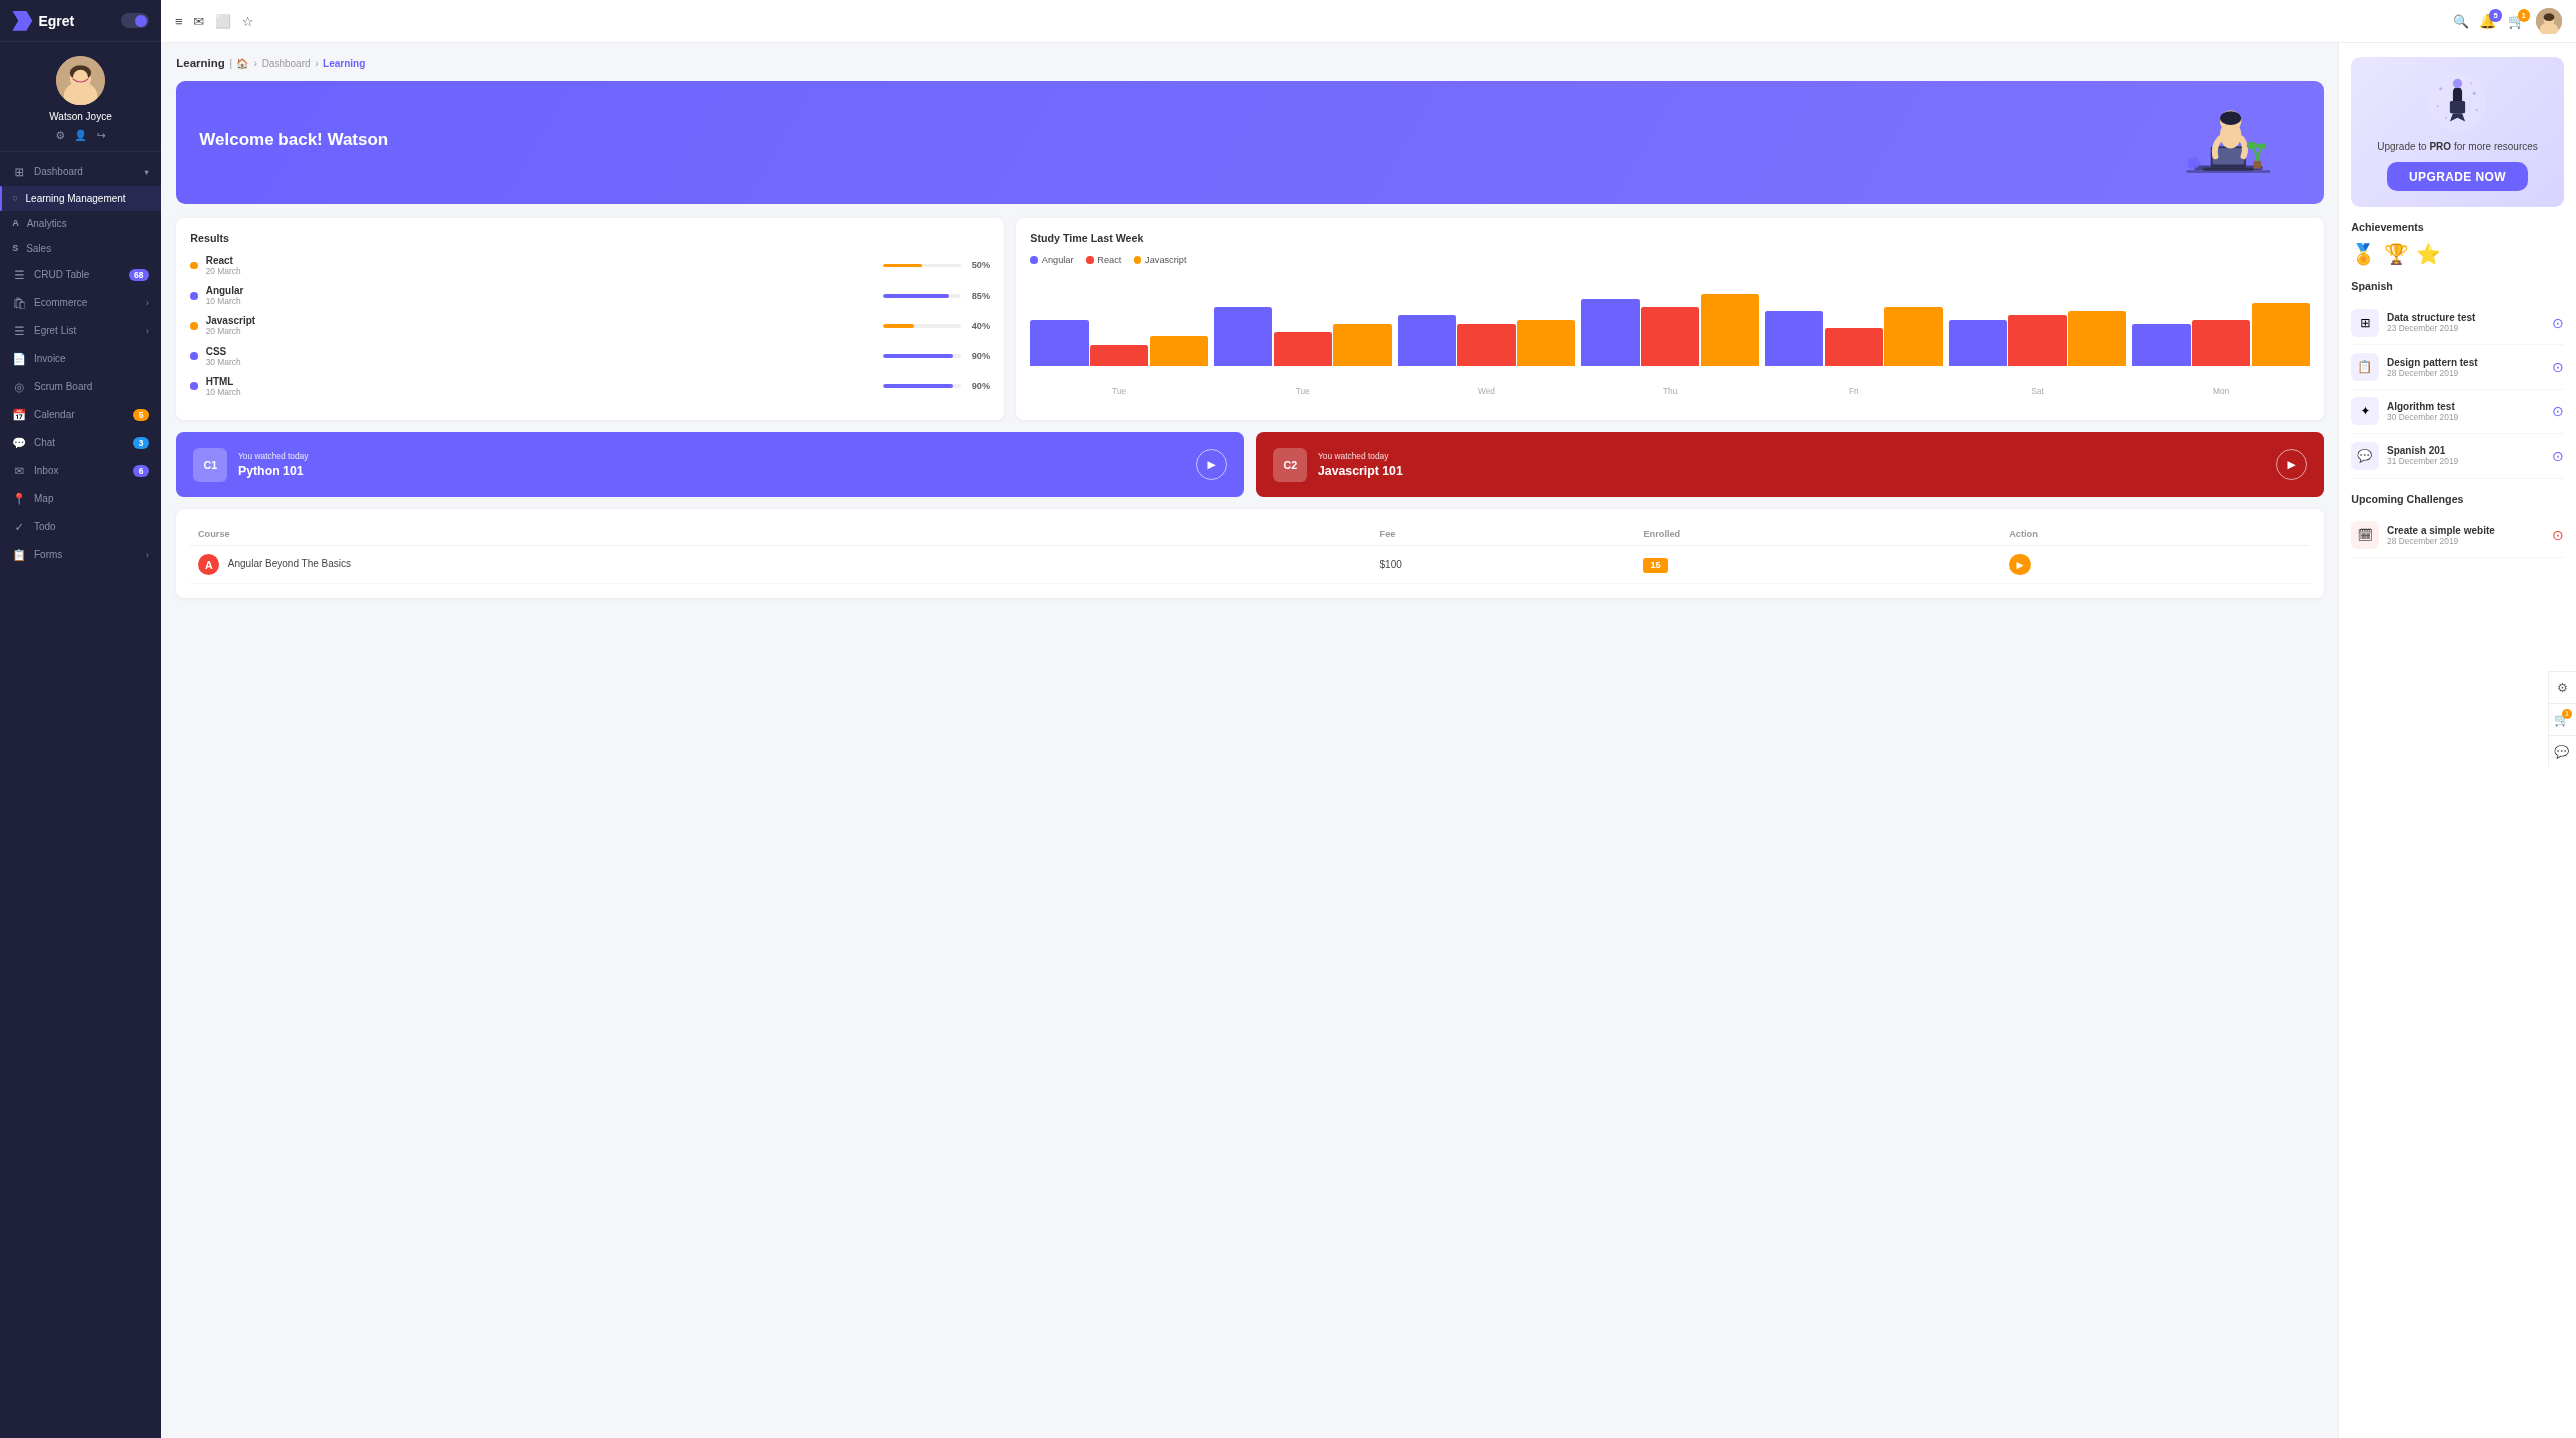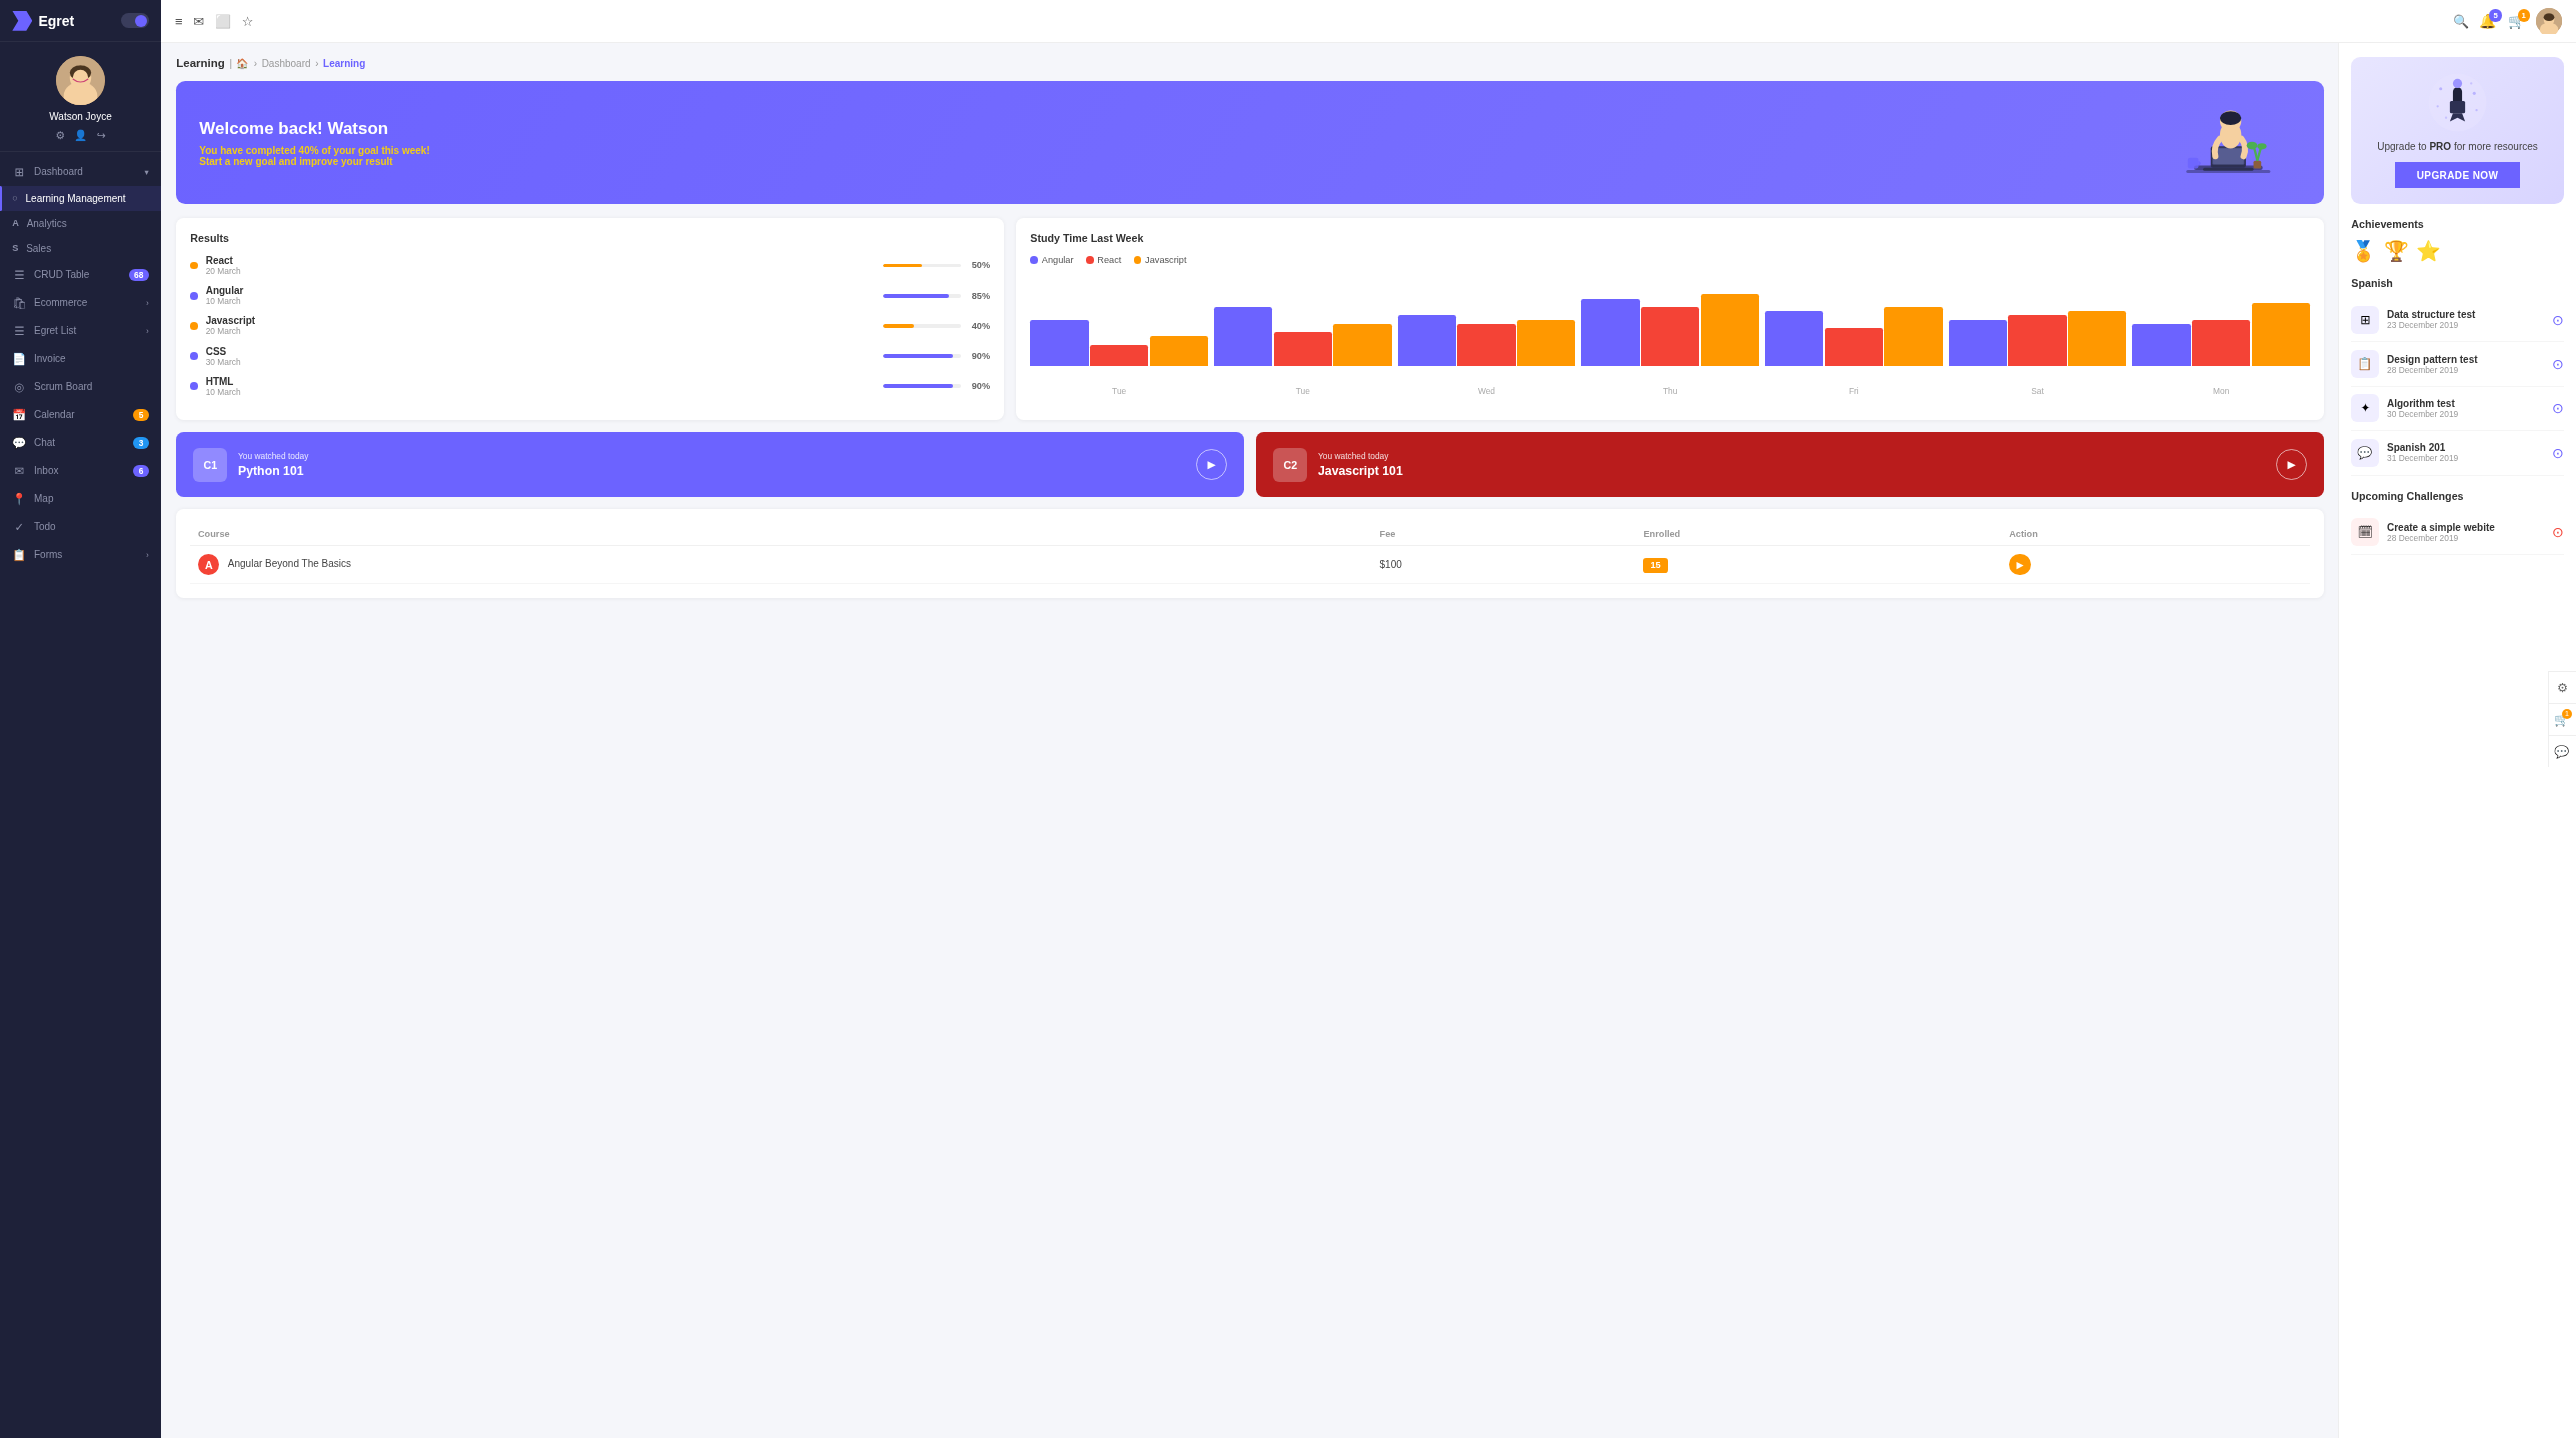--- a/index.html
+++ b/index.html
@@ -381,23 +381,23 @@
       height: 61px;
       display: flex; align-items: center; justify-content: center;
       margin-bottom: 7.7px;
     }
     .upgrade-text { font-size: 10px; color: #444; margin-bottom: 10px; }
     .upgrade-text strong { color: #333; }
     .upgrade-btn {
       background: #6c63ff;
       color: #fff;
       border: none;
-      border-radius: 0;
+      border-radius: 10px;
       padding: 7.7px 21.5px;
-      font-size: 10px;
+      font-size: 12px;
       font-weight: 700;
       cursor: pointer;
       letter-spacing: 0.4px;
     }
     .section-title { font-size: 10.7px; font-weight: 700; color: #333; margin-bottom: 9.2px; }
     .achievements { display: flex; gap: 7.7px; margin-bottom: 14px; }
     .achievement-badge { font-size: 20px; }
 
     .reminder-list { margin-bottom: 14px; }
     .reminder-item {
@@ -614,24 +614,20 @@
         <span class="breadcrumb-sep">|</span>
         <span>🏠</span>
         <span class="breadcrumb-sep">›</span>
         <span class="breadcrumb-link">Dashboard</span>
         <span class="breadcrumb-sep">›</span>
         <span class="breadcrumb-current">Learning</span>
       </div>
 
       <div class="welcome-banner">
         <div class="welcome-title">Welcome back! Watson</div>
-        <div class="welcome-sub">
-          <span>You have completed </span><span style="font-weight:700;color:#ffd700;">40%</span><span> of your goal this week!</span><br>
-          <span>Start a new goal and improve your result</span>
-        </div>
         <div class="welcome-illustration">
           <svg width="107" height="107" viewBox="0 0 140 140">
 
             <rect x="30" y="100" width="90" height="6" rx="3" fill="#1e2139" opacity="0.6"></rect>
             <rect x="20" y="106" width="110" height="4" rx="2" fill="#1e2139" opacity="0.4"></rect>
 
             <rect x="52" y="75" width="46" height="28" rx="3" fill="#2d3052"></rect>
             <rect x="54" y="77" width="42" height="22" rx="2" fill="#4a5080"></rect>
             <rect x="55" y="78" width="40" height="20" rx="1" fill="#5c6299" opacity="0.7"></rect>
             <rect x="42" y="103" width="66" height="4" rx="2" fill="#2d3052"></rect>

